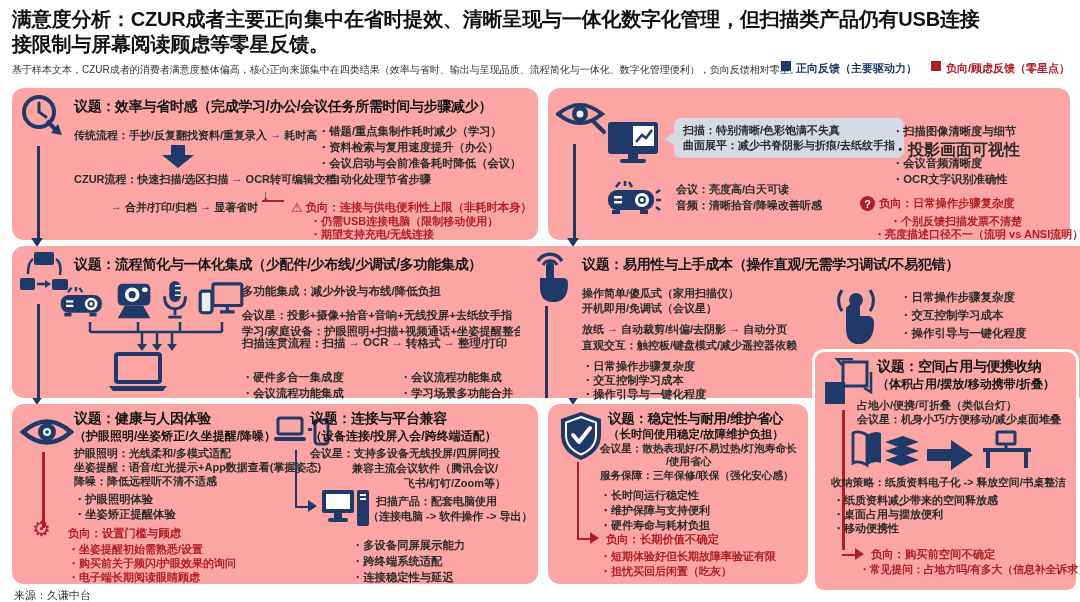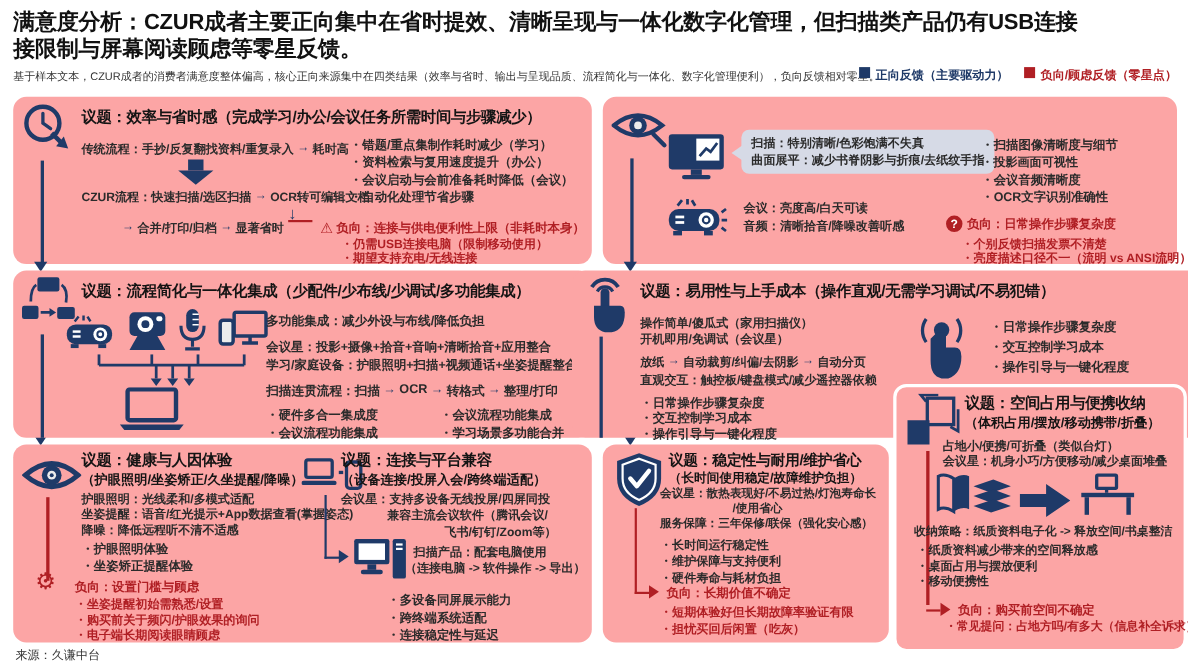--- a/index.html
+++ b/index.html
@@ -132,28 +132,28 @@
       <circle cx="36" cy="20" r="3" fill="none" stroke="#1F3A68" stroke-width="2"></circle>
       <rect x="8" y="16" width="8" height="2.5" fill="#fff"></rect>
       <rect x="8" y="21" width="8" height="2.5" fill="#fff"></rect>
       <path d="M50 13 L54 10 M50 20 H55 M50 27 L54 30" stroke="#1F3A68" stroke-width="2.5"></path>
       <rect x="6" y="30" width="8" height="4" fill="#1F3A68"></rect>
       <rect x="34" y="30" width="8" height="4" fill="#1F3A68"></rect>
     </svg>
     <div class="a b sm" style="left:128px;top:94px">会议：亮度高/白天可读</div>
     <div class="a b sm" style="left:128px;top:110px">音频：清晰拾音/降噪改善听感</div>
     <div class="a b" style="left:344px;top:36px;font-size:11.3px"><span class="bul">扫描图像清晰度与细节</span></div>
-    <div class="a b" style="left:344px;top:52px;font-size:11px"><span class="bul">投影画面可视性</span></div>
+    <div class="a b" style="left:344px;top:52px;font-size:16px"><span class="bul">投影画面可视性</span></div>
     <div class="a b" style="left:344px;top:68px;font-size:11.3px"><span class="bul">会议音频清晰度</span></div>
     <div class="a b" style="left:344px;top:84px;font-size:11.3px"><span class="bul">OCR文字识别准确性</span></div>
     <div class="a row" style="left:312px;top:108px">
       <span class="qicon">?</span>
       <span class="negt">负向：日常操作步骤复杂度</span>
     </div>
-    <div class="a negb bul" style="left:326px;top:126px">个别反馈扫描发票不清楚</div>
+    <div class="a negb bul" style="left:342px;top:126px">个别反馈扫描发票不清楚</div>
     <div class="a negb bul" style="left:326px;top:139px">亮度描述口径不一（流明 vs ANSI流明）</div>
   </div>
 
   <div class="a triD" style="left:31px;top:238px"></div>
   <div class="a triD" style="left:567px;top:238px"></div>
   <div class="a triD" style="left:31px;top:396px"></div>
   <div class="a triD" style="left:567px;top:396px"></div>
 
   <div class="p" style="left:12px;top:246px;width:526px;height:152px">
     <svg class="a" style="left:6px;top:4px" width="52" height="46" viewBox="0 0 52 46">
@@ -198,23 +198,23 @@
     <svg class="a" style="left:60px;top:76px" width="170" height="30" viewBox="0 0 170 30">
       <path d="M18 0 V10 M66 0 V10 M108 0 V10 M150 0 V10 M18 10 H150" stroke="#1F3A68" stroke-width="2.5" fill="none"></path>
       <path d="M70 10 V22 M85 10 V22 M100 10 V22" stroke="#1F3A68" stroke-width="2.5"></path>
       <path d="M65 22 L70 29 L75 22 Z M80 22 L85 29 L90 22 Z M95 22 L100 29 L105 22 Z" fill="#1F3A68"></path>
     </svg>
     <svg class="a" style="left:95px;top:106px" width="62" height="40" viewBox="0 0 62 40">
       <rect x="9" y="2" width="44" height="28" rx="2" fill="none" stroke="#1F3A68" stroke-width="4"></rect>
       <path d="M2 34 H60 L56 39 H6 Z" fill="#1F3A68"></path>
     </svg>
     <div class="a b" style="left:230px;top:38px;font-size:11.5px">多功能集成：减少外设与布线/降低负担</div>
-    <div class="a b" style="left:230px;top:62px;font-size:11.3px">会议星：投影+摄像+拾音+音响+清晰拾音+应用整合</div>
+    <div class="a b" style="left:230px;top:62px;font-size:11.3px">会议星：投影+摄像+拾音+音响+无线投屏+去纸纹手指</div>
     <div class="a b" style="left:230px;top:78px;font-size:11.3px">学习/家庭设备：护眼照明+扫描+视频通话+坐姿提醒整合</div>
-    <div class="a row b" style="left:230px;top:102px;font-size:11.5px">
+    <div class="a row b" style="left:230px;top:90px;font-size:11.5px">
       <span>扫描连贯流程：</span>
       <span>扫描</span>
       <span class="arr"></span>
       <span>OCR</span>
       <span class="arr"></span>
       <span>转格式</span>
       <span class="arr"></span>
       <span>整理/打印</span>
     </div>
     <div class="a b" style="left:230px;top:124px;font-size:11.3px"><span class="bul">硬件多合一集成度</span></div>

